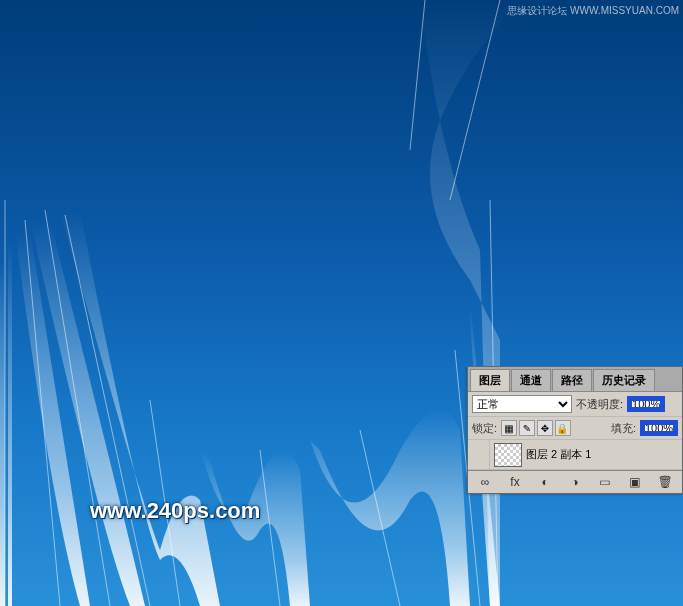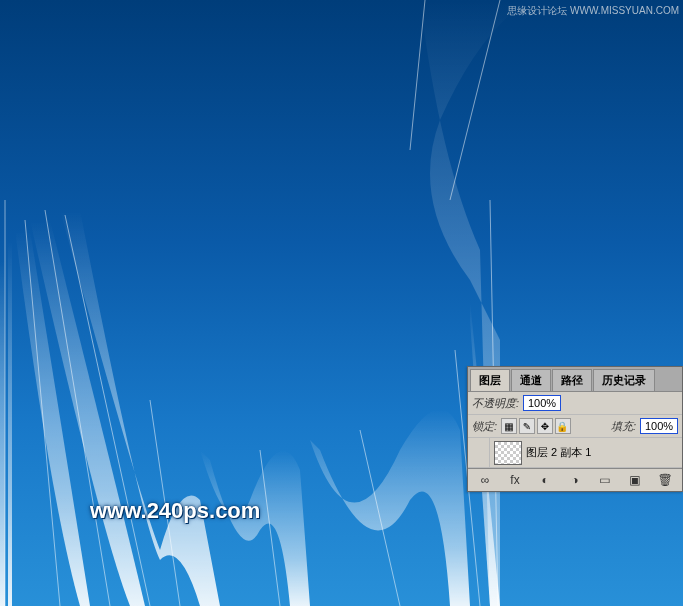--- a/index.html
+++ b/index.html
@@ -71,27 +71,26 @@
     .panel-select {
       width: 100px;
       font-size: 11px;
       height: 18px;
       border: 1px solid #888;
       background: #fff;
     }
     .panel-label {
       font-size: 11px;
       color: #333;
-      font-style: italic;
     }
     .panel-input {
       width: 38px;
       font-size: 11px;
       height: 16px;
-      border: 1px solid #1d4ed8;
+      border: 5px solid #1d4ed8;
       text-align: center;
       background: #fff;
     }
     .lock-icons {
       display: flex;
       gap: 2px;
       align-items: center;
     }
     .lock-icon-btn {
       width: 16px;
@@ -236,20 +235,23 @@
 
 <div class="layers-panel">
   <div class="panel-tabs">
     <div class="panel-tab active">图层</div>
     <div class="panel-tab">通道</div>
     <div class="panel-tab">路径</div>
     <div class="panel-tab">历史记录</div>
   </div>
 
   <div class="panel-row">
+    <select class="panel-select">
+      <option>正常</option>
+    </select>
     <span class="panel-label">不透明度:</span>
     <input class="panel-input" value="100%" style="">
   </div>
 
   <div class="panel-row">
     <span class="panel-label">锁定:</span>
     <div class="lock-icons">
       <div class="lock-icon-btn">▦</div>
       <div class="lock-icon-btn">✎</div>
       <div class="lock-icon-btn">✥</div>

